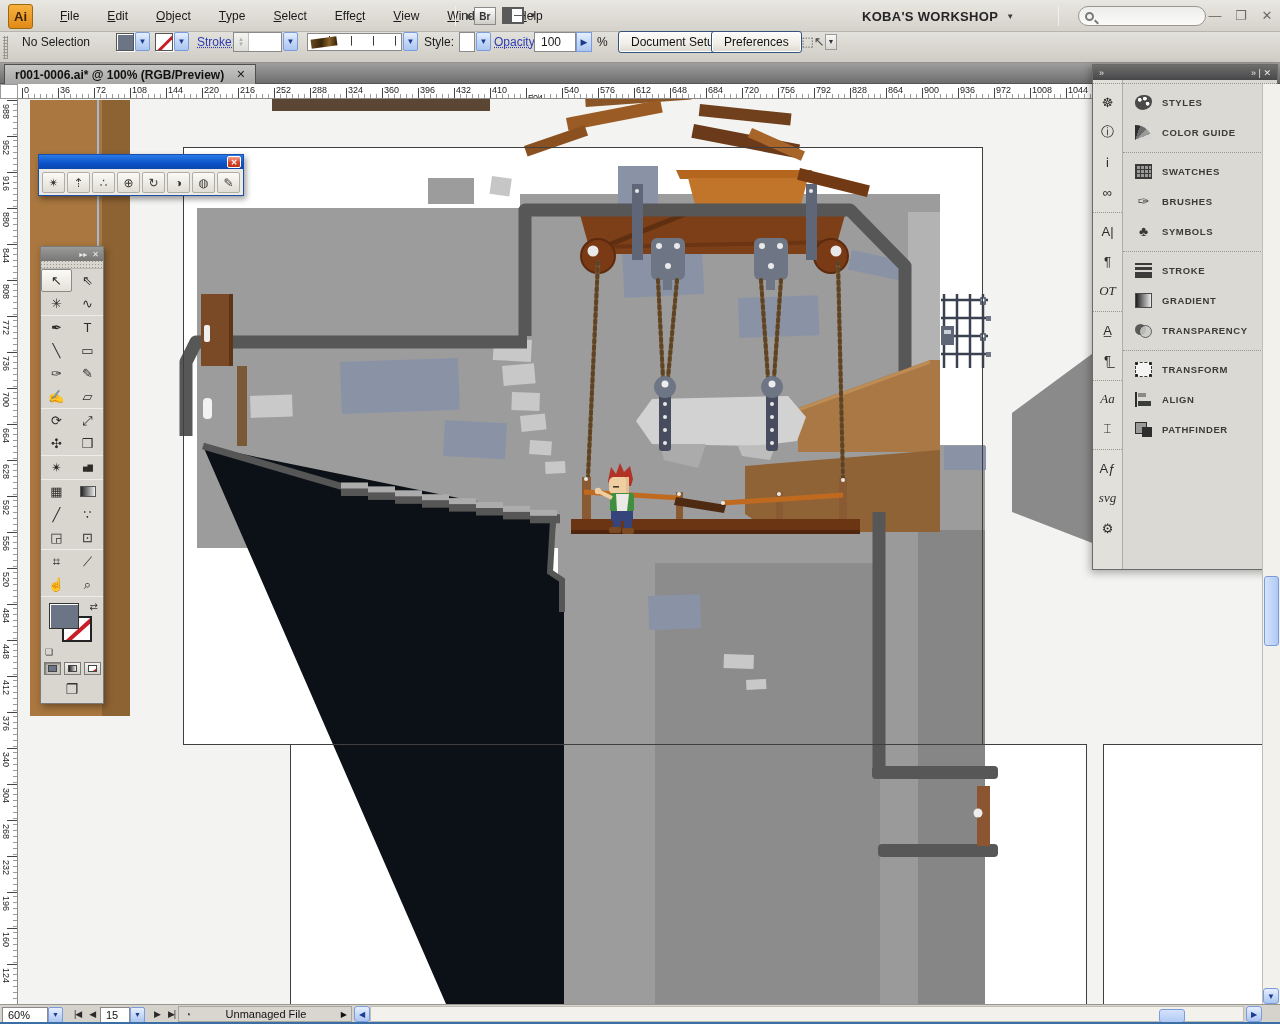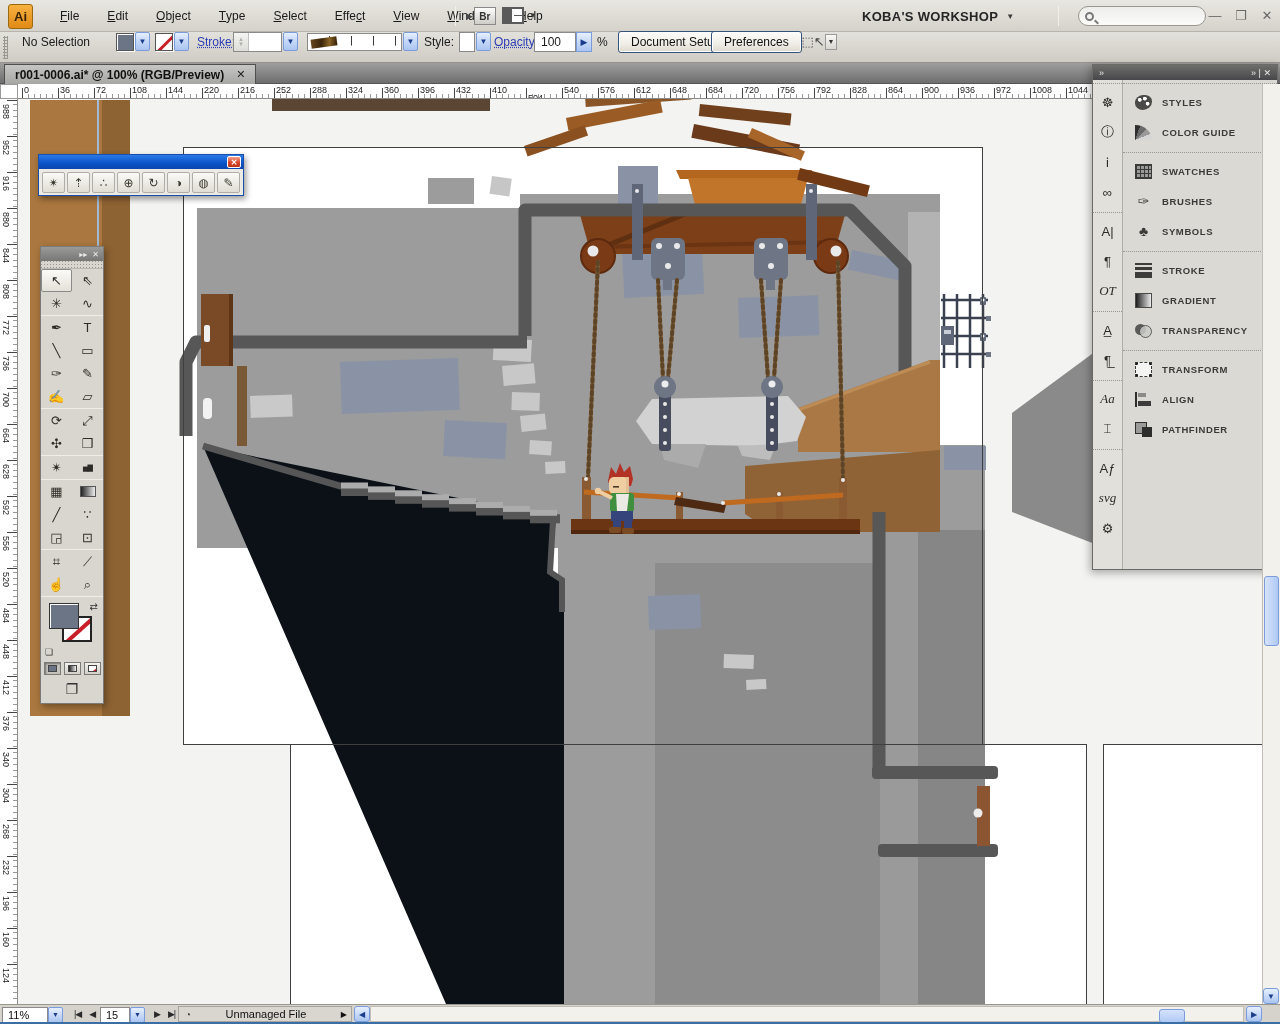--- a/index.html
+++ b/index.html
@@ -876,21 +876,21 @@
     </div>
   </div>
 
   <div class="vscroll">
     <div class="vthumb"></div>
   </div>
   <div class="sbtn" style="left:1263px; top:988px;">▼</div>
 
   <div class="statusbar">
     <div class="sb" style="left:2px">
-      <span class="sb-combo" style="width:46px">11%</span>
+      <span class="sb-combo" style="width:46px">60%</span>
       <span class="sb-dd">▼</span>
     </div>
     <div class="sb" style="left:70px">
       <span class="navg">|◀</span>
       <span class="navg">◀</span>
     </div>
     <div class="sb" style="left:100px">
       <span class="sb-combo" style="width:30px">15</span>
       <span class="sb-dd">▼</span>
     </div>

